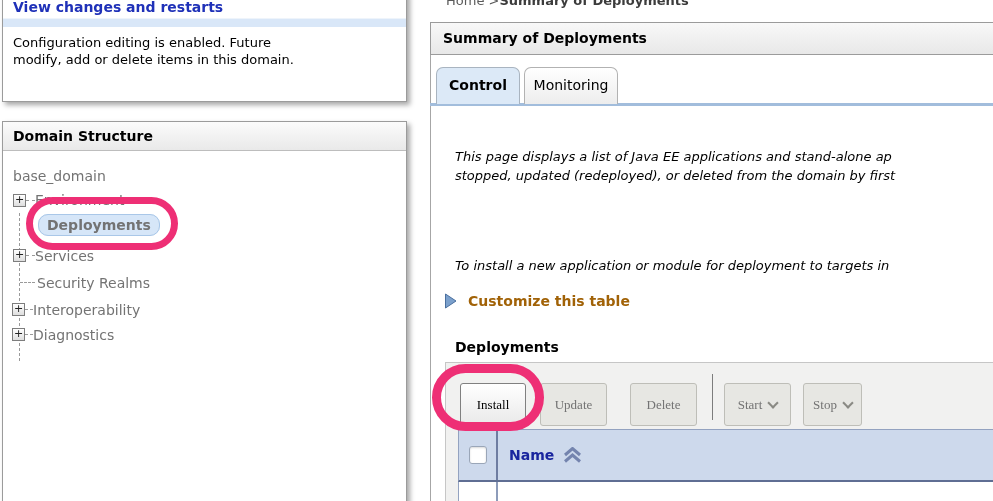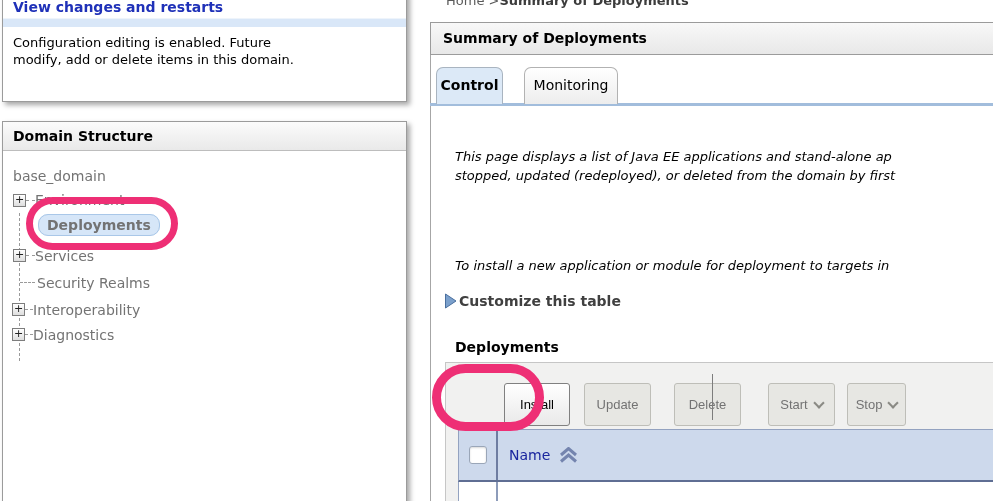--- a/index.html
+++ b/index.html
@@ -35,57 +35,57 @@
 
   
   #breadcrumb{position:absolute;left:446px;top:-7px;font-size:13px;color:#5a5a5a;white-space:nowrap;}
   #breadcrumb .bc-cur{font-weight:bold;color:#3c3c3c;}
   #main-left-border{position:absolute;left:430px;top:22px;width:1px;height:479px;background:#a6a6a6;}
   #main-title{position:absolute;left:430px;top:22px;right:-6px;height:33px;box-sizing:border-box;
               background:linear-gradient(#f8f8f8,#e8e8e8);border:1px solid #9b9b9b;
               font-size:14px;font-weight:bold;line-height:31px;padding-left:12px;}
   .tab{position:absolute;top:67px;height:37px;box-sizing:border-box;border:1px solid #b2b2b2;border-bottom:none;
        border-radius:7px 7px 0 0;font-size:14px;text-align:center;line-height:35px;cursor:pointer;z-index:2;}
-  #tab-control{left:436px;width:67px;background:#dce9f7;font-weight:bold;border-color:#a9b4c0;}
+  #tab-control{left:436px;width:84px;background:#dce9f7;font-weight:bold;border-color:#a9b4c0;}
   #tab-monitoring{left:524px;width:94px;background:linear-gradient(#ffffff,#ededed);}
   #tab-underline{position:absolute;left:430px;top:103px;right:-6px;height:3px;background:#a2bddc;}
 
   .intro-line{position:absolute;left:455px;font-size:13px;white-space:nowrap;font-style:italic;}
 
-  #customize{position:absolute;left:444px;top:293px;font-size:14px;font-weight:bold;color:#404040;
-             text-decoration:none;cursor:pointer;display:flex;align-items:center;gap:2px;}
+  #customize{position:absolute;left:444px;top:293px;font-size:14px;font-weight:bold;color:#a16207;
+             text-decoration:none;cursor:pointer;display:flex;align-items:center;gap:11px;}
   #tbl-title{position:absolute;left:455px;top:339px;font-size:14px;font-weight:bold;}
 
   
   #tbl-container{position:absolute;left:445px;top:362px;right:-6px;height:160px;
                  background:#f1f1f0;border:1px solid #c6c6c6;box-sizing:border-box;}
   .btn{position:absolute;top:383px;height:43px;box-sizing:border-box;font-size:13px;
-       font-family:Liberation Sans, sans-serif;
-       display:flex;align-items:center;justify-content:center;border-radius:3px;cursor:pointer;z-index:2;margin-left:44px;}
+       font-family:Liberation Serif, serif;
+       display:flex;align-items:center;justify-content:center;border-radius:3px;cursor:pointer;z-index:2;}
   .btn.enabled{background:linear-gradient(#ffffff,#e9e9e9);border:1px solid #808080;color:#000;}
   .btn.disabled{background:#e7e7e3;border:1px solid #bebeb8;color:#737373;cursor:default;}
   #btn-install{left:460px;width:66px;}
   #btn-update{left:540px;width:67px;}
   #btn-delete{left:630px;width:67px;}
   #btn-start{left:724px;width:67px;}
   #btn-stop{left:803px;width:59px;}
   .dd-chev{display:inline-block;width:6px;height:6px;border-right:2px solid #8a8a84;
            border-bottom:2px solid #8a8a84;transform:rotate(45deg);margin-left:7px;margin-top:-4px;}
   #btn-sep{position:absolute;left:712px;top:374px;height:46px;width:1px;background:#7d7d7d;z-index:2;}
 
   #data-table{position:absolute;left:458px;top:429px;right:-6px;z-index:1;}
   .thead{display:flex;height:53px;box-sizing:border-box;background:#cdd9ec;
          border:1px solid #93a2c0;border-right:none;border-bottom:2px solid #5f6e93;align-items:stretch;}
   .tbody-row{display:flex;height:38px;background:#fff;border-left:1px solid #93a2c0;}
   .cell-check{width:37px;border-right:2px solid #6e7da1;display:flex;align-items:center;}
   .tbody-row .cell-check{border-right:2px solid #8d9cba;}
   .cell-name{flex:1;display:flex;align-items:center;padding-left:11px;gap:8px;}
   .checkbox{width:16px;height:16px;margin-left:10px;background:#fff;border:1px solid #9aa6b8;
             border-radius:3px;box-shadow:inset 0 1px 2px rgba(0,0,0,.15);cursor:pointer;}
-  .col-label{font-size:14px;font-weight:normal;color:#19259e;cursor:pointer;}
+  .col-label{font-size:14px;font-weight:bold;color:#19259e;cursor:pointer;}
 </style>
 </head>
 <body>
 
 <div id="app">
 
   <div id="breadcrumb">
     <span>Home &gt;</span><span class="bc-cur">Summary of Deployments</span>
   </div>
 

